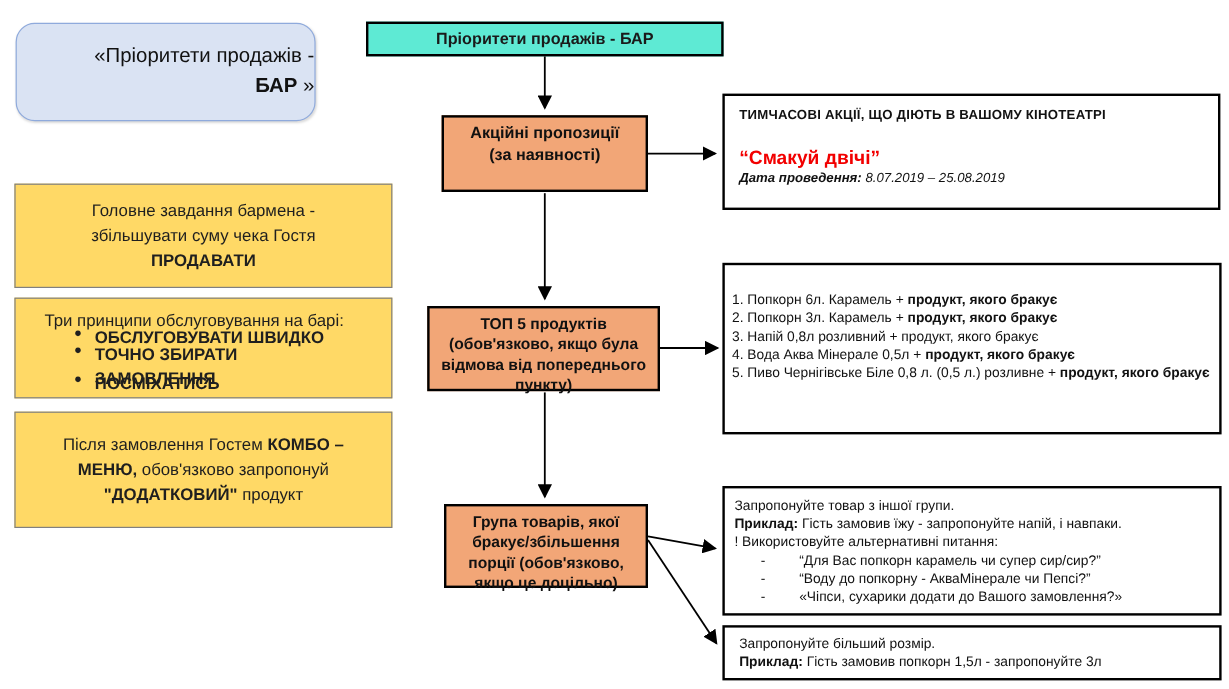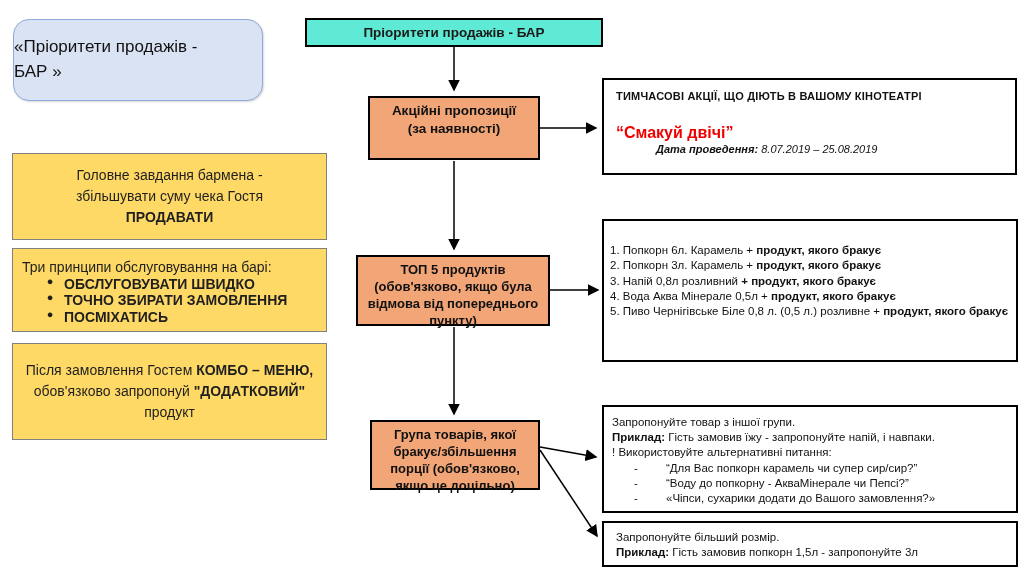--- a/index.html
+++ b/index.html
@@ -10,38 +10,38 @@
     color:#1a1a1a;
   }
   .abs{position:absolute;box-sizing:border-box}
 
   
   .blue-card{
     left:13px;top:19px;width:250px;height:82px;
     background:var(--blue-fill);border:1.5px solid var(--blue-border);
     border-radius:16px;
     display:flex;flex-direction:column;justify-content:center;
-    text-align:left;font-size:17px;line-height:1.45;color:#111;
+    text-align:right;font-size:17px;line-height:1.45;color:#111;
     box-shadow:1px 1px 2px rgba(0,0,0,.15);
   }
 
   
   .title-box{
     left:305px;top:18px;width:298px;height:29px;
     background:#5eead4;border:2px solid var(--line-black);
     display:flex;align-items:center;justify-content:center;
     font-weight:bold;font-size:13.5px;
   }
 
   
   .note{
     left:12px;width:315px;
     background:var(--yellow-fill);border:1px solid var(--yellow-border);
     font-size:14px;line-height:1.5;color:#1f1f1f;
-    padding:8px 9px;display:flex;flex-direction:column;justify-content:center;
+    padding:8px 24px;display:flex;flex-direction:column;justify-content:center;
   }
   .note-a{top:153px;height:87px;text-align:center}
   .note-b{top:248px;height:84px;text-align:left;line-height:1.45}
   .note-c{top:343px;height:97px;text-align:center}
 
   
   .node{
     background:var(--orange-fill);border:2px solid var(--line-black);
     display:flex;flex-direction:column;
     text-align:center;font-weight:bold;font-size:13px;line-height:1.32;
@@ -73,21 +73,21 @@
   .line.dash span:first-child{width:32px;flex:none}
   .line.num{padding-left:14px;text-indent:-14px}
 
   svg.connectors{position:absolute;left:0;top:0;pointer-events:none}
 </style>
 </head>
 <body>
 
 <div class="abs blue-card">
     <div class="line"><span>«Пріоритети продажів -</span></div>
-    <div class="line"><span style="font-weight: 400;">БАР</span><span> »</span></div>
+    <div class="line"><span style="font-weight: 700;">БАР</span><span> »</span></div>
   </div>
 
 <div class="abs title-box">Пріоритети продажів - БАР</div>
 
 <div class="abs note note-a">
     <div class="line"><span>Головне завдання бармена -</span></div>
     <div class="line"><span>збільшувати суму чека Гостя</span></div>
     <div class="line"><span style="font-weight: 700;">ПРОДАВАТИ</span></div>
   </div>
 <div class="abs note note-b">
@@ -117,28 +117,28 @@
     <div class="line"><span>ТОП 5 продуктів (обов'язково, якщо була відмова від попереднього пункту)</span></div>
   </div>
 <div class="abs node node-3">
     <div class="line"><span>Група товарів, якої бракує/збільшення порції (обов'язково, якщо це доцільно)</span></div>
   </div>
 
 <div class="abs detail detail-1">
   <div class="d1-header">ТИМЧАСОВІ АКЦІЇ, ЩО ДІЮТЬ В ВАШОМУ КІНОТЕАТРІ</div>
   <div class="d1-promo">“Смакуй двічі”</div>
   <div class="d1-date">
-      <div class="line"><span style="font-weight: 700; font-style: italic; margin-left: 40px;">Дата проведення:</span><span style="font-style: italic;"> 8.07.2019 – 25.08.2019</span></div>
+      <div class="line"><span style="font-weight: 700; font-style: italic;">Дата проведення:</span><span style="font-style: italic;"> 8.07.2019 – 25.08.2019</span></div>
     </div>
 </div>
 
 <div class="abs detail detail-2">
     <div class="line num"><span>1. Попкорн 6л. Карамель + </span><span style="font-weight: 700;">продукт, якого бракує</span></div>
     <div class="line num"><span>2. Попкорн 3л. Карамель + </span><span style="font-weight: 700;">продукт, якого бракує</span></div>
-    <div class="line num"><span>3. Напій 0,8л розливний </span><span style="font-weight: 700;">+ продукт, якого бракує</span></div>
+    <div class="line num"><span>3. Напій 0,8л розливний </span><span style="font-weight: 400;">+ продукт, якого бракує</span></div>
     <div class="line num"><span>4. Вода Аква Мінерале 0,5л + </span><span style="font-weight: 700;">продукт, якого бракує</span></div>
     <div class="line num"><span>5. Пиво Чернігівське Біле 0,8 л. (0,5 л.) розливне + </span><span style="font-weight: 700;">продукт, якого бракує</span></div>
   </div>
 
 <div class="abs detail detail-3">
     <div class="line"><span>Запропонуйте товар з іншої групи.</span></div>
     <div class="line"><span style="font-weight: 700;">Приклад:</span><span> Гість замовив їжу - запропонуйте напій, і навпаки.</span></div>
     <div class="line"><span>! Використовуйте альтернативні питання:</span></div>
     <div class="line dash">
       <span>-</span>

